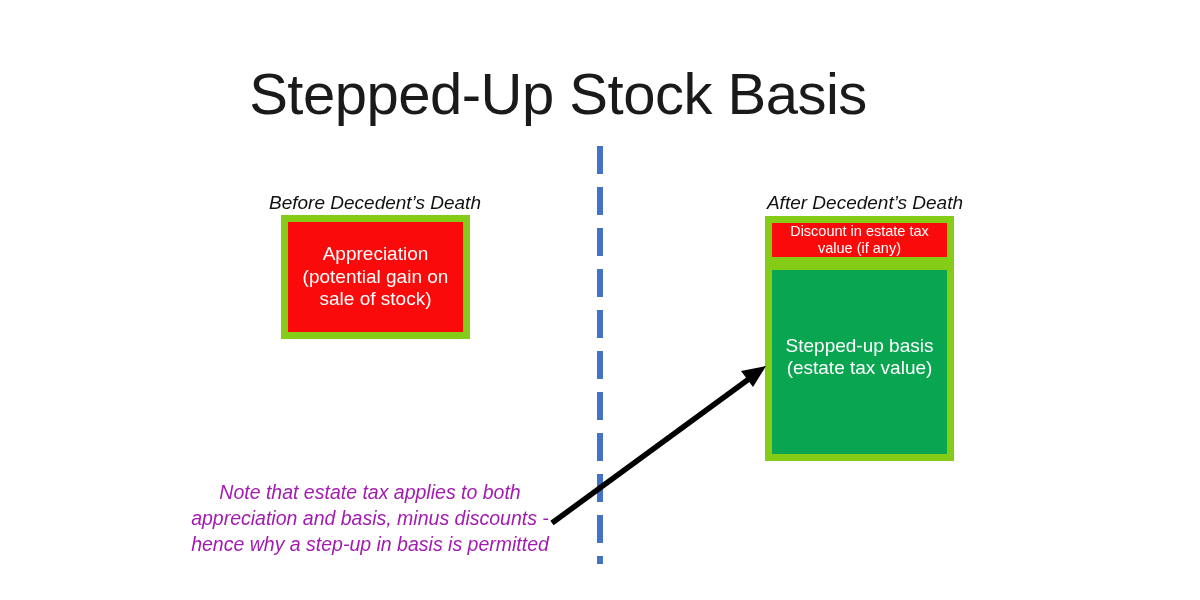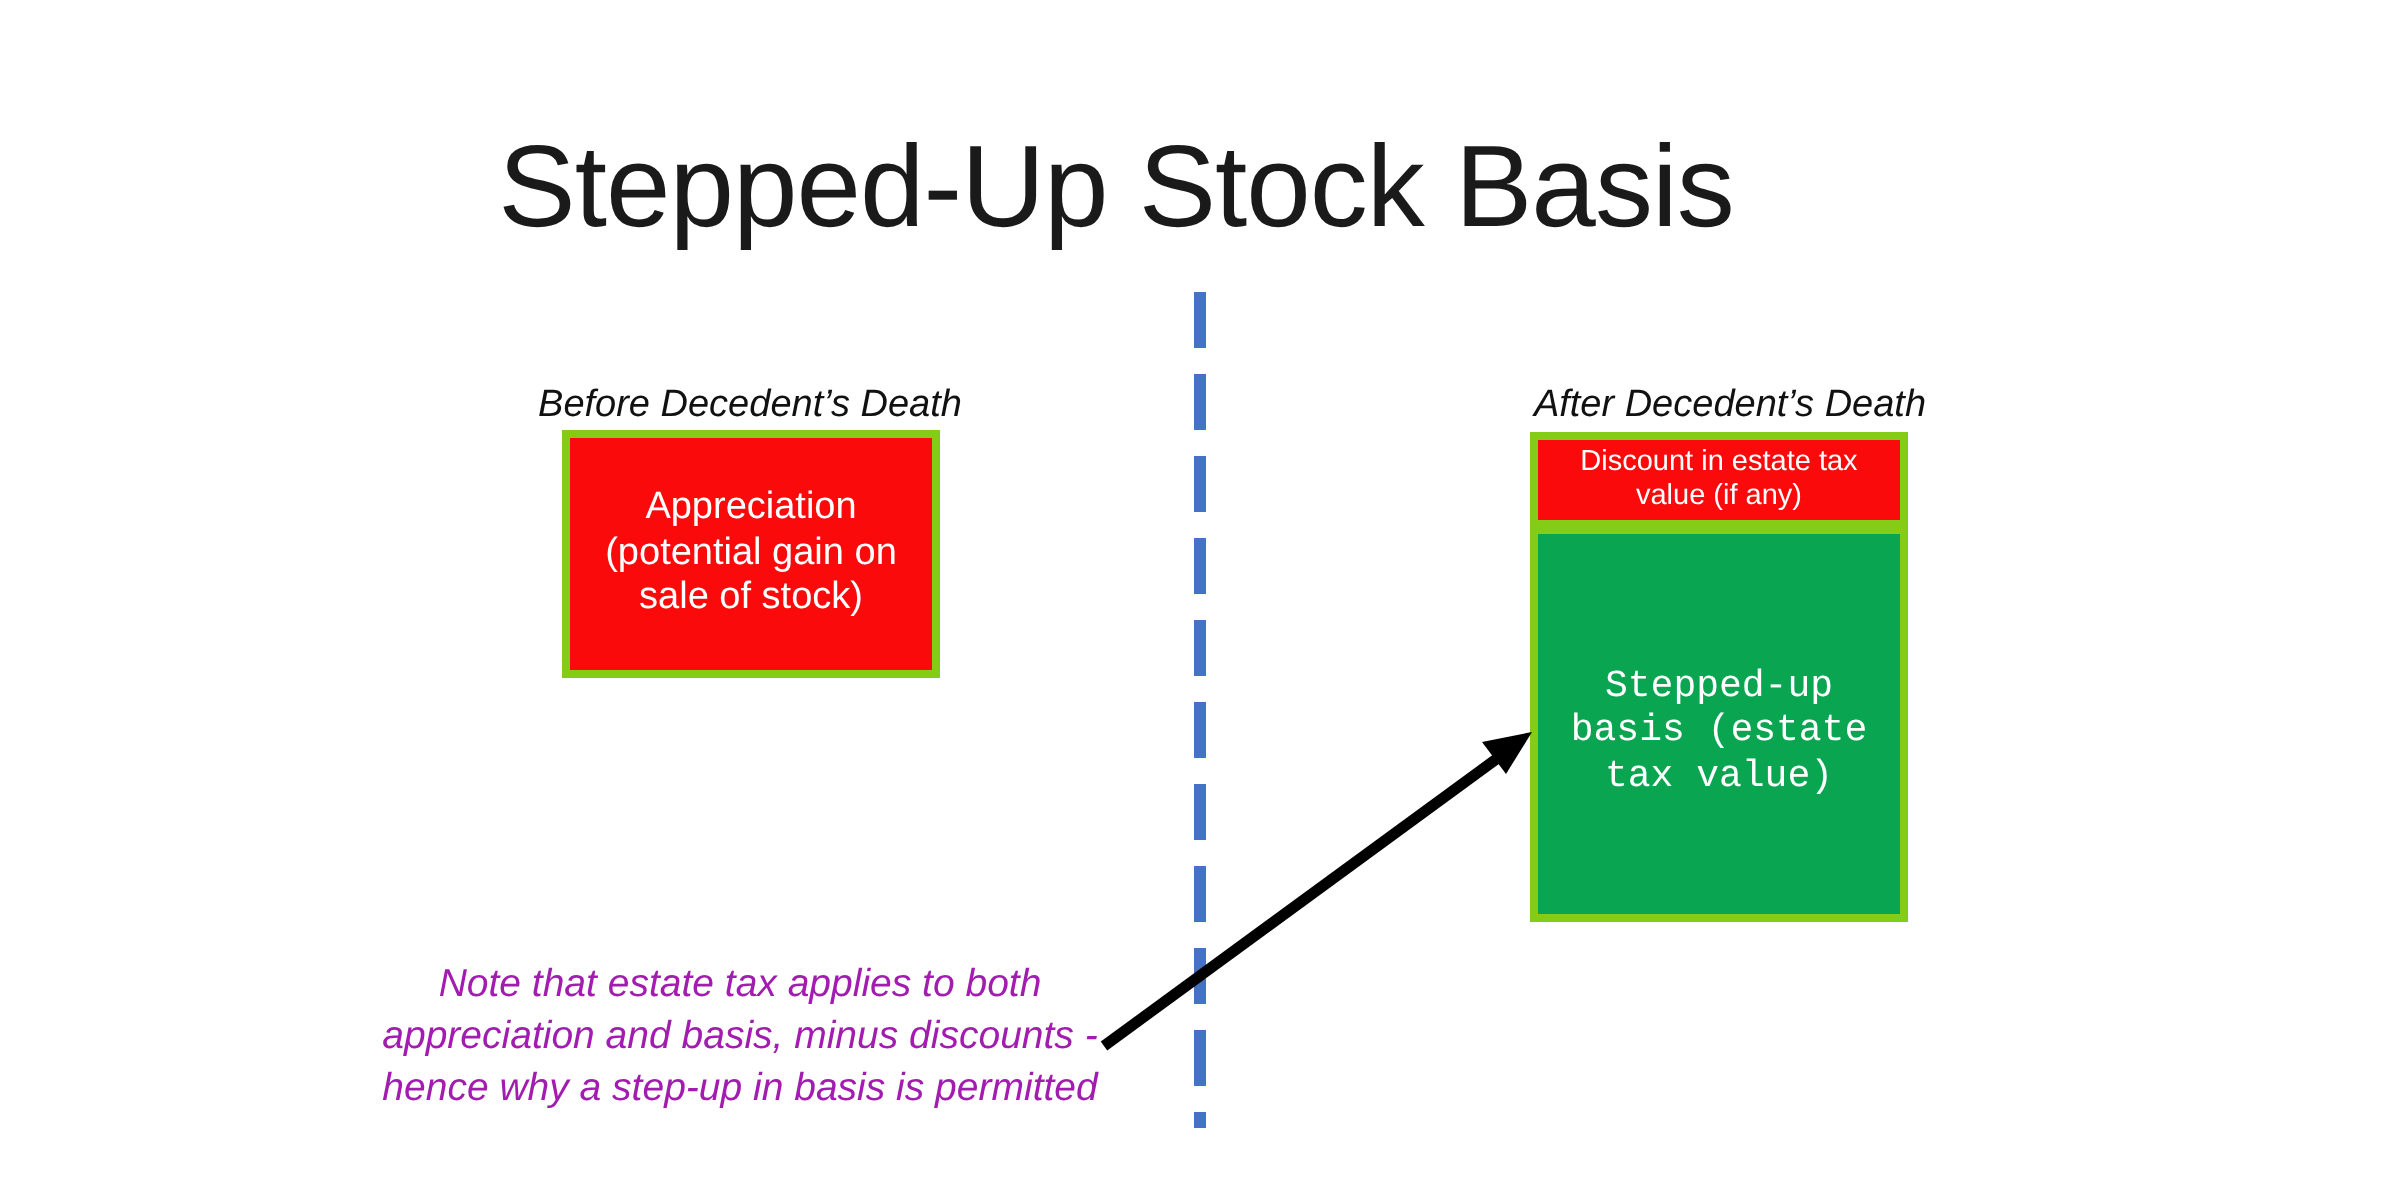--- a/index.html
+++ b/index.html
@@ -45,21 +45,21 @@
     white-space: nowrap;
     margin-top: 20px;
   }
   .col-heading.left  { left: 230px; top: 172px; width: 290px; }
   .col-heading.right { left: 720px; top: 172px; width: 290px; }
 
   
   .bar {
     position: absolute;
     box-sizing: border-box;
-    border: 4px solid #84cc16;
+    border: 7px solid #84cc16;
     display: flex;
     align-items: center;
     justify-content: center;
     text-align: center;
     color: #ffffff;
     line-height: 1.18;
   }
   .bar .bar-text { display: block; padding: 0 2px; }
 
   
@@ -78,21 +78,20 @@
   .bar.right-red {
     left: 765px; top: 216px; width: 189px; height: 48px;
     background: #fa0a0a;
     font-size: 14.5px;
   }
   .bar.right-green {
     left: 765px; top: 263px; width: 189px; height: 198px;
     background: #0aa551;
     font-size: 19px;
     align-items: flex-start;
-    font-family: Liberation Mono, monospace;
   }
   .bar.right-green .bar-text { margin-top: 65px; }
 
   
   .divider {
     position: absolute;
     left: 597px;
     top: 146px;
     width: 6px;
     height: 418px;

